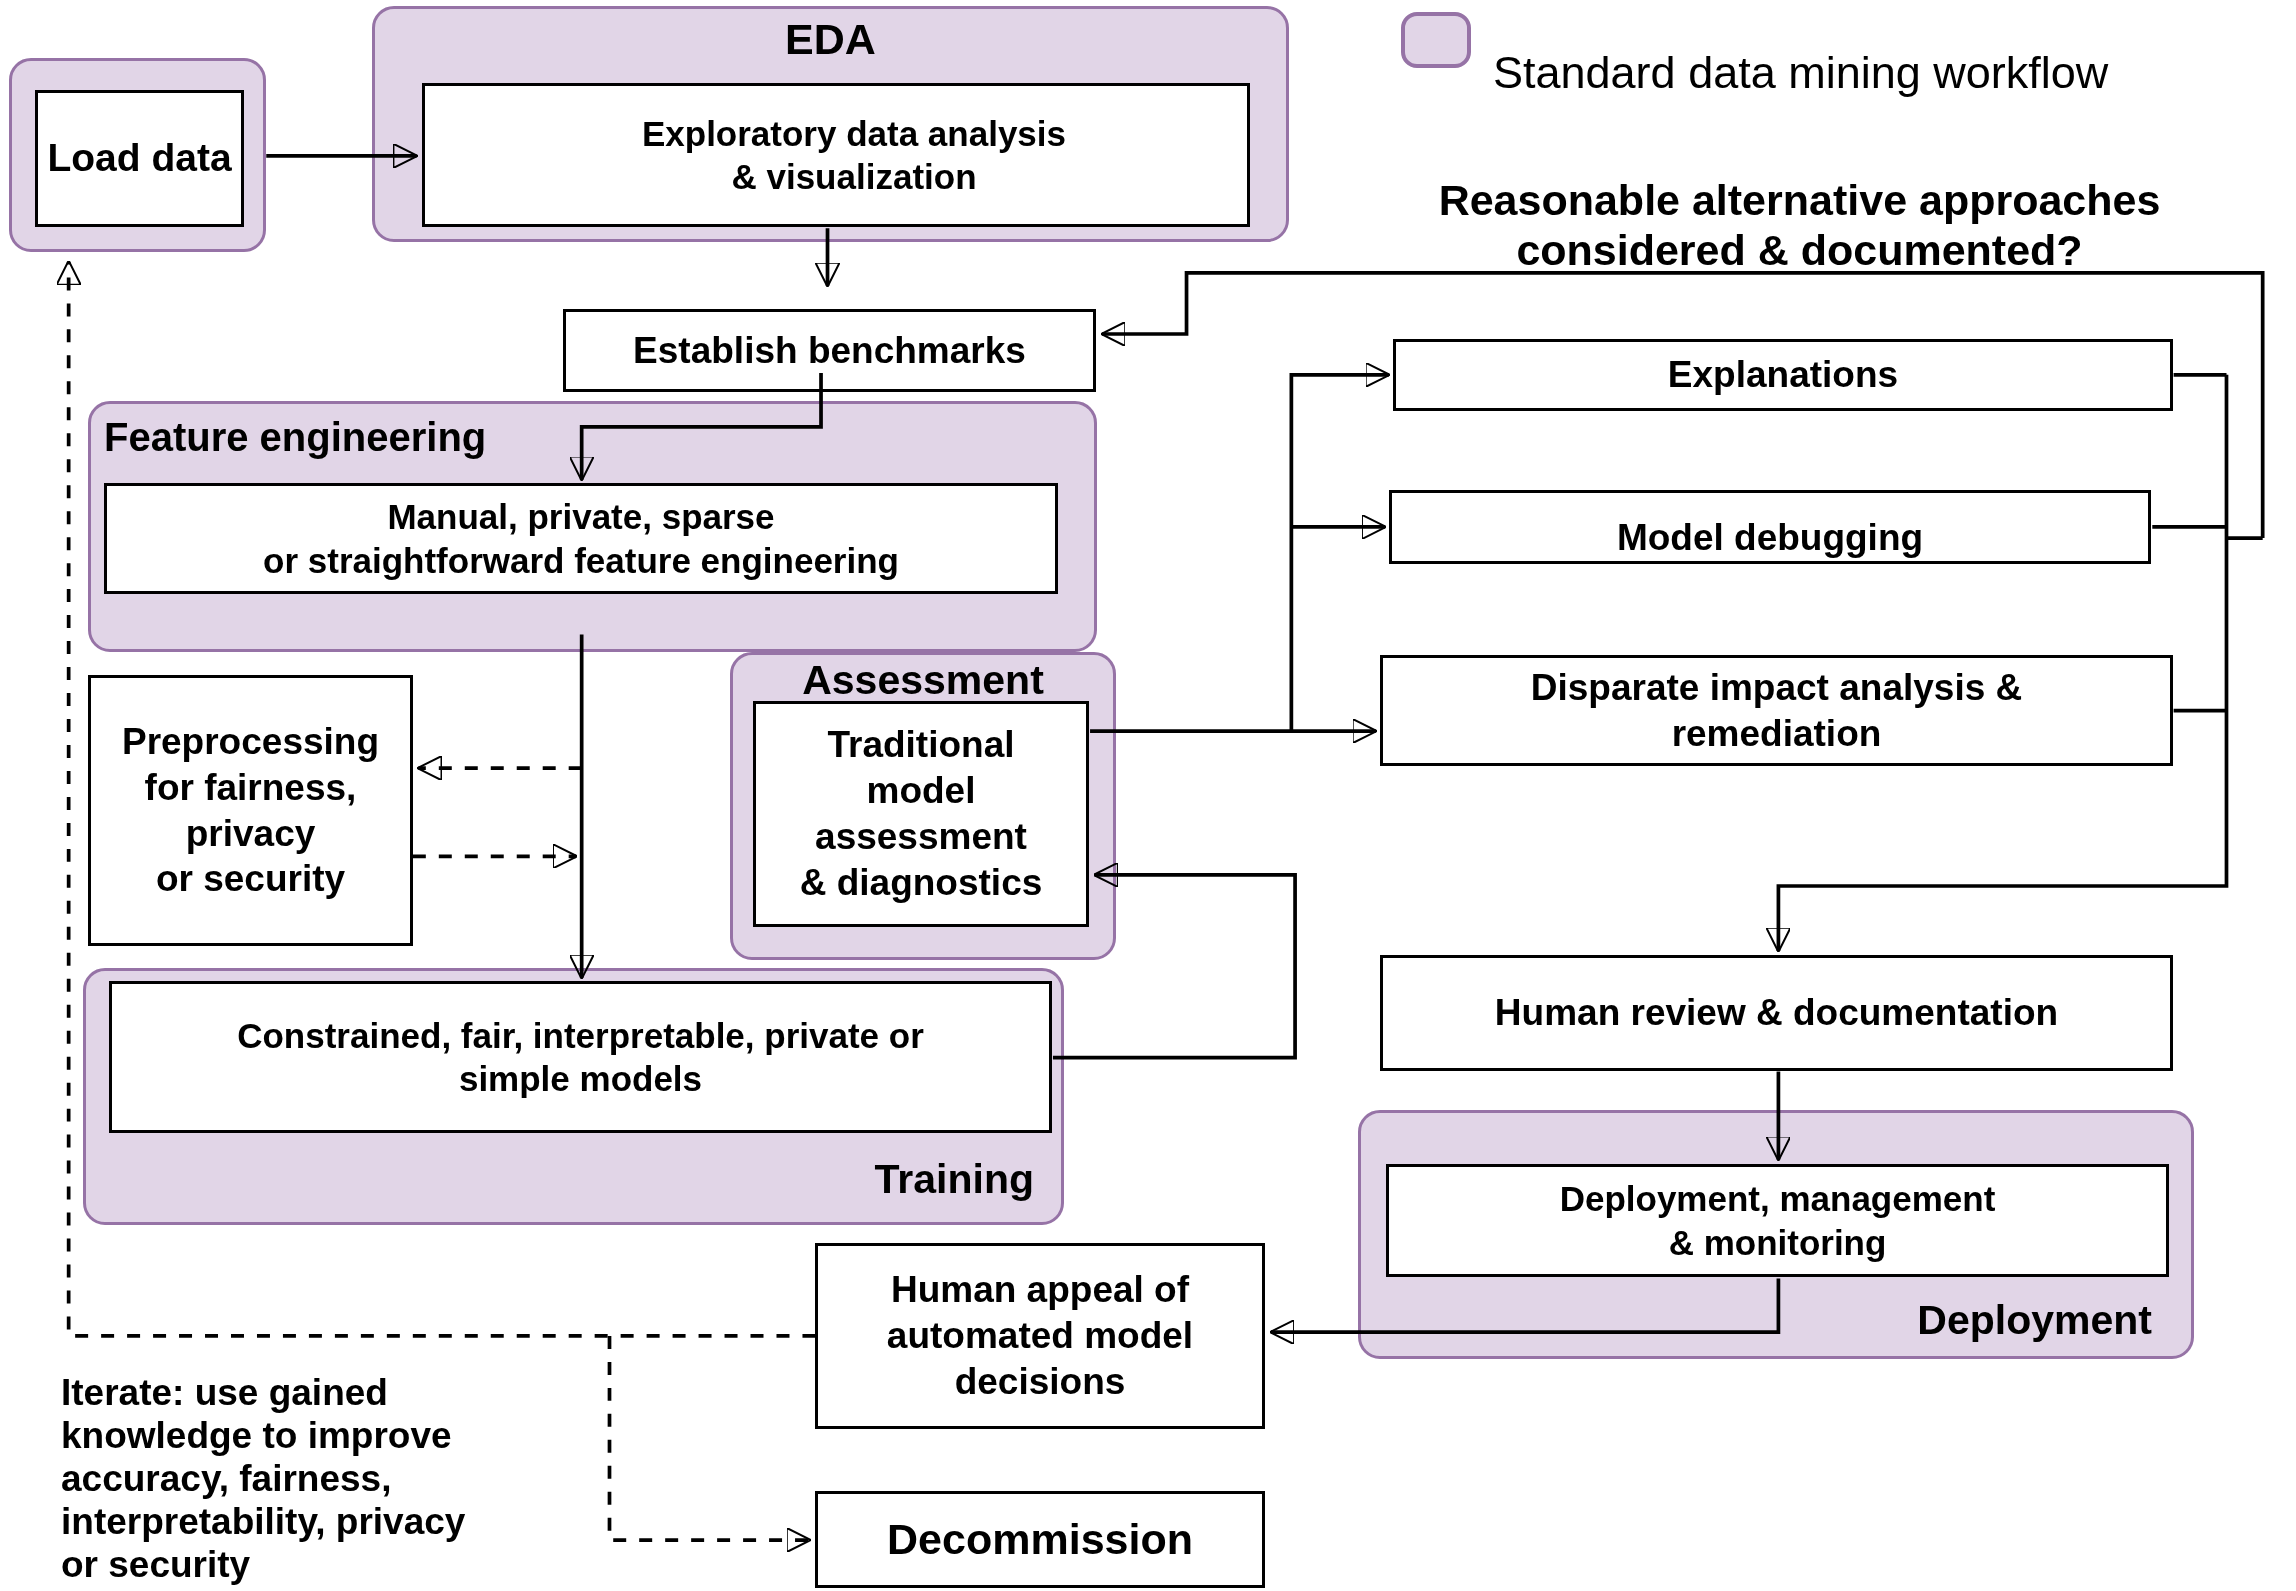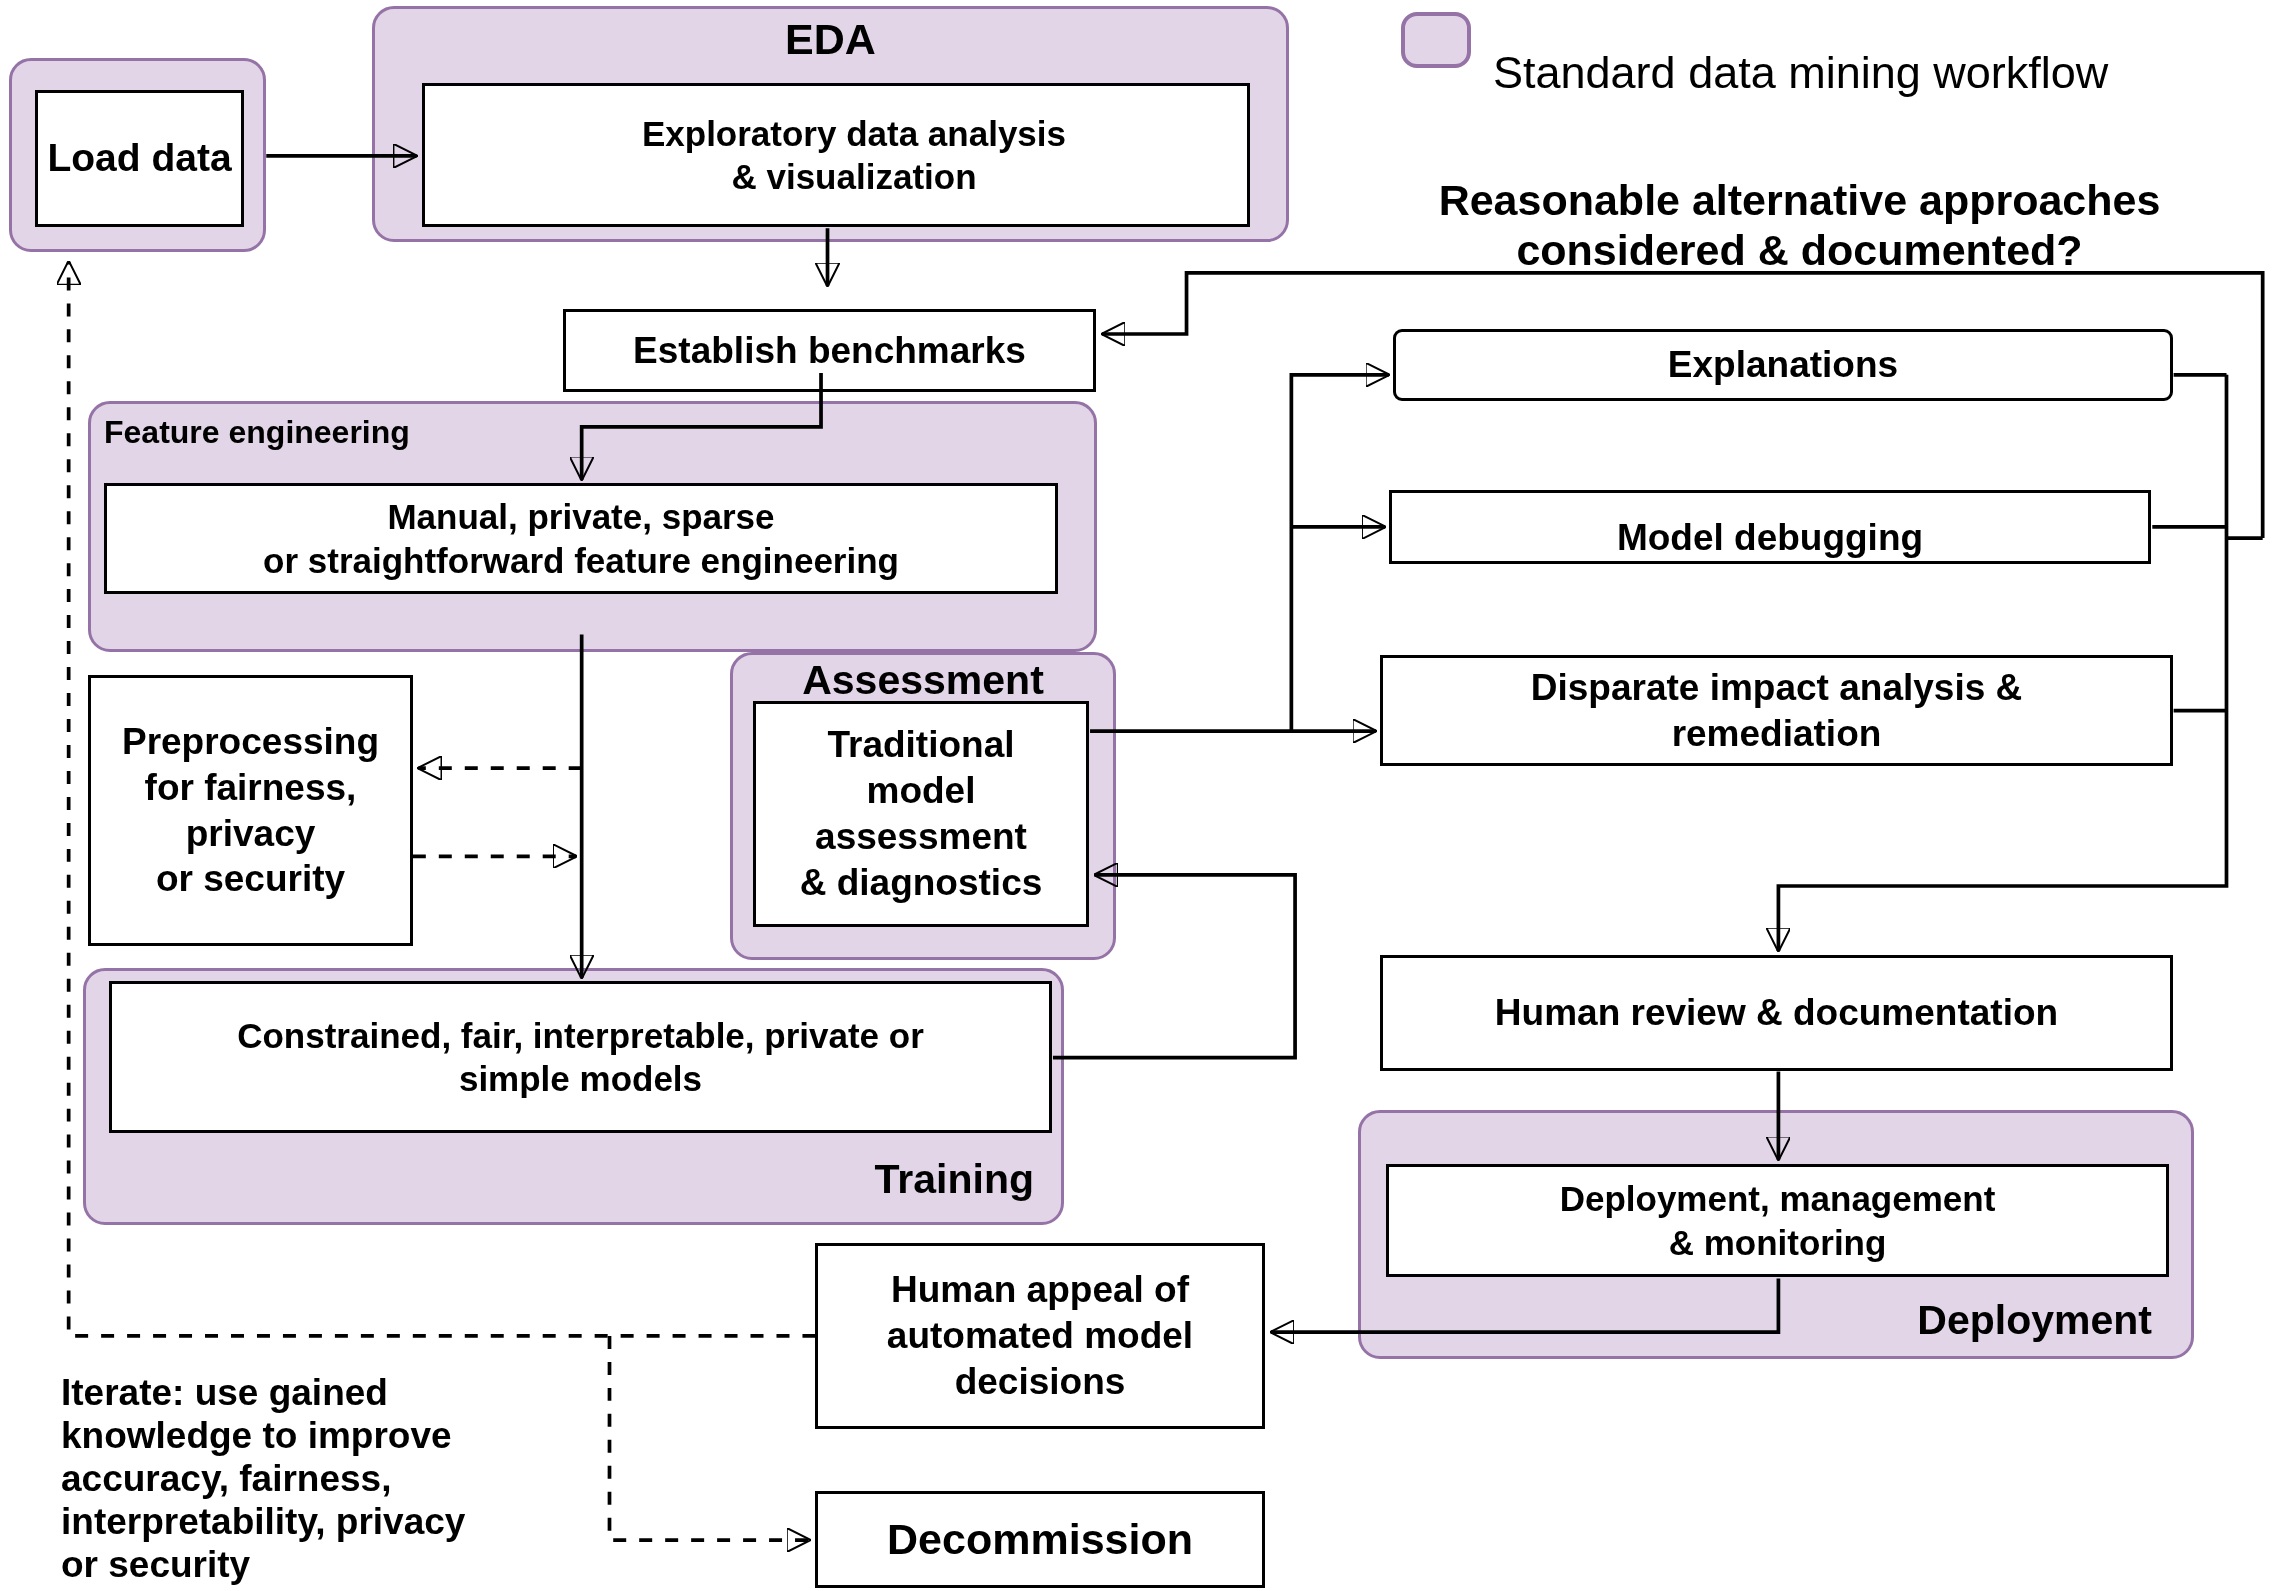--- a/index.html
+++ b/index.html
@@ -52,21 +52,21 @@
 <body>
 
 <div class="container" style="left:9.3px;top:58px;width:257px;height:194px;"></div>
 <div class="container" style="left:372px;top:5.6px;width:917px;height:236px;"></div>
 <div class="container" style="left:88px;top:401px;width:1009px;height:251px;"></div>
 <div class="container" style="left:730px;top:652px;width:386px;height:308px;"></div>
 <div class="container" style="left:83px;top:968px;width:981px;height:257px;"></div>
 <div class="container" style="left:1358px;top:1110px;width:836px;height:249px;"></div>
 
 <div class="group-title" style="left:372px;top:15px;width:917px;text-align:center;font-size:43px;">EDA</div>
-<div class="group-title" style="left:104px;top:414px;font-size:32px;">Feature engineering</div>
+<div class="group-title" style="left:104px;top:414px;font-size:40px;">Feature engineering</div>
 <div class="group-title" style="left:730px;top:657px;width:386px;text-align:center;font-size:41px;">Assessment</div>
 <div class="group-title" style="left:742px;top:1156px;width:292px;text-align:right;font-size:41px;">Training</div>
 <div class="group-title" style="left:1762px;top:1297px;width:390px;text-align:right;font-size:41px;">Deployment</div>
 
 <div class="legend-swatch" style="left:1401px;top:12px;width:70px;height:56px;"></div>
 <div class="legend-label" style="left:1493px;top:16.7px;font-size:45px;">Standard data mining workflow</div>
 <div class="question" style="left:1382px;top:145px;width:835px;font-size:43px;line-height:50px;">Reasonable alternative approaches
 considered &amp; documented?</div>
 
 <div class="annotation" style="left:61px;top:1371px;font-size:37px;line-height:43px;">Iterate: use gained
@@ -98,21 +98,21 @@
 <div class="node" style="left:753px;top:701px;width:336px;height:226px;font-size:37px;">
   <span>Traditional
 model
 assessment
 &amp; diagnostics</span>
 </div>
 <div class="node" style="left:109px;top:981px;width:943px;height:152px;font-size:35px;">
   <span>Constrained, fair, interpretable, private or
 simple models</span>
 </div>
-<div class="node" style="left:1393px;top:329px;width:780px;height:72px;font-size:37px;border-radius:9px;">
+<div class="node" style="left:1393px;top:339px;width:780px;height:72px;font-size:37px;">
   <span>Explanations</span>
 </div>
 <div class="node" style="left:1389px;top:490px;width:762px;height:74px;font-size:37px;align-items:flex-end;">
   <span>Model debugging</span>
 </div>
 <div class="node" style="left:1380px;top:655px;width:793px;height:111px;font-size:37px;">
   <span>Disparate impact analysis &amp;
 remediation</span>
 </div>
 <div class="node" style="left:1380px;top:955px;width:793px;height:116px;font-size:37px;">

